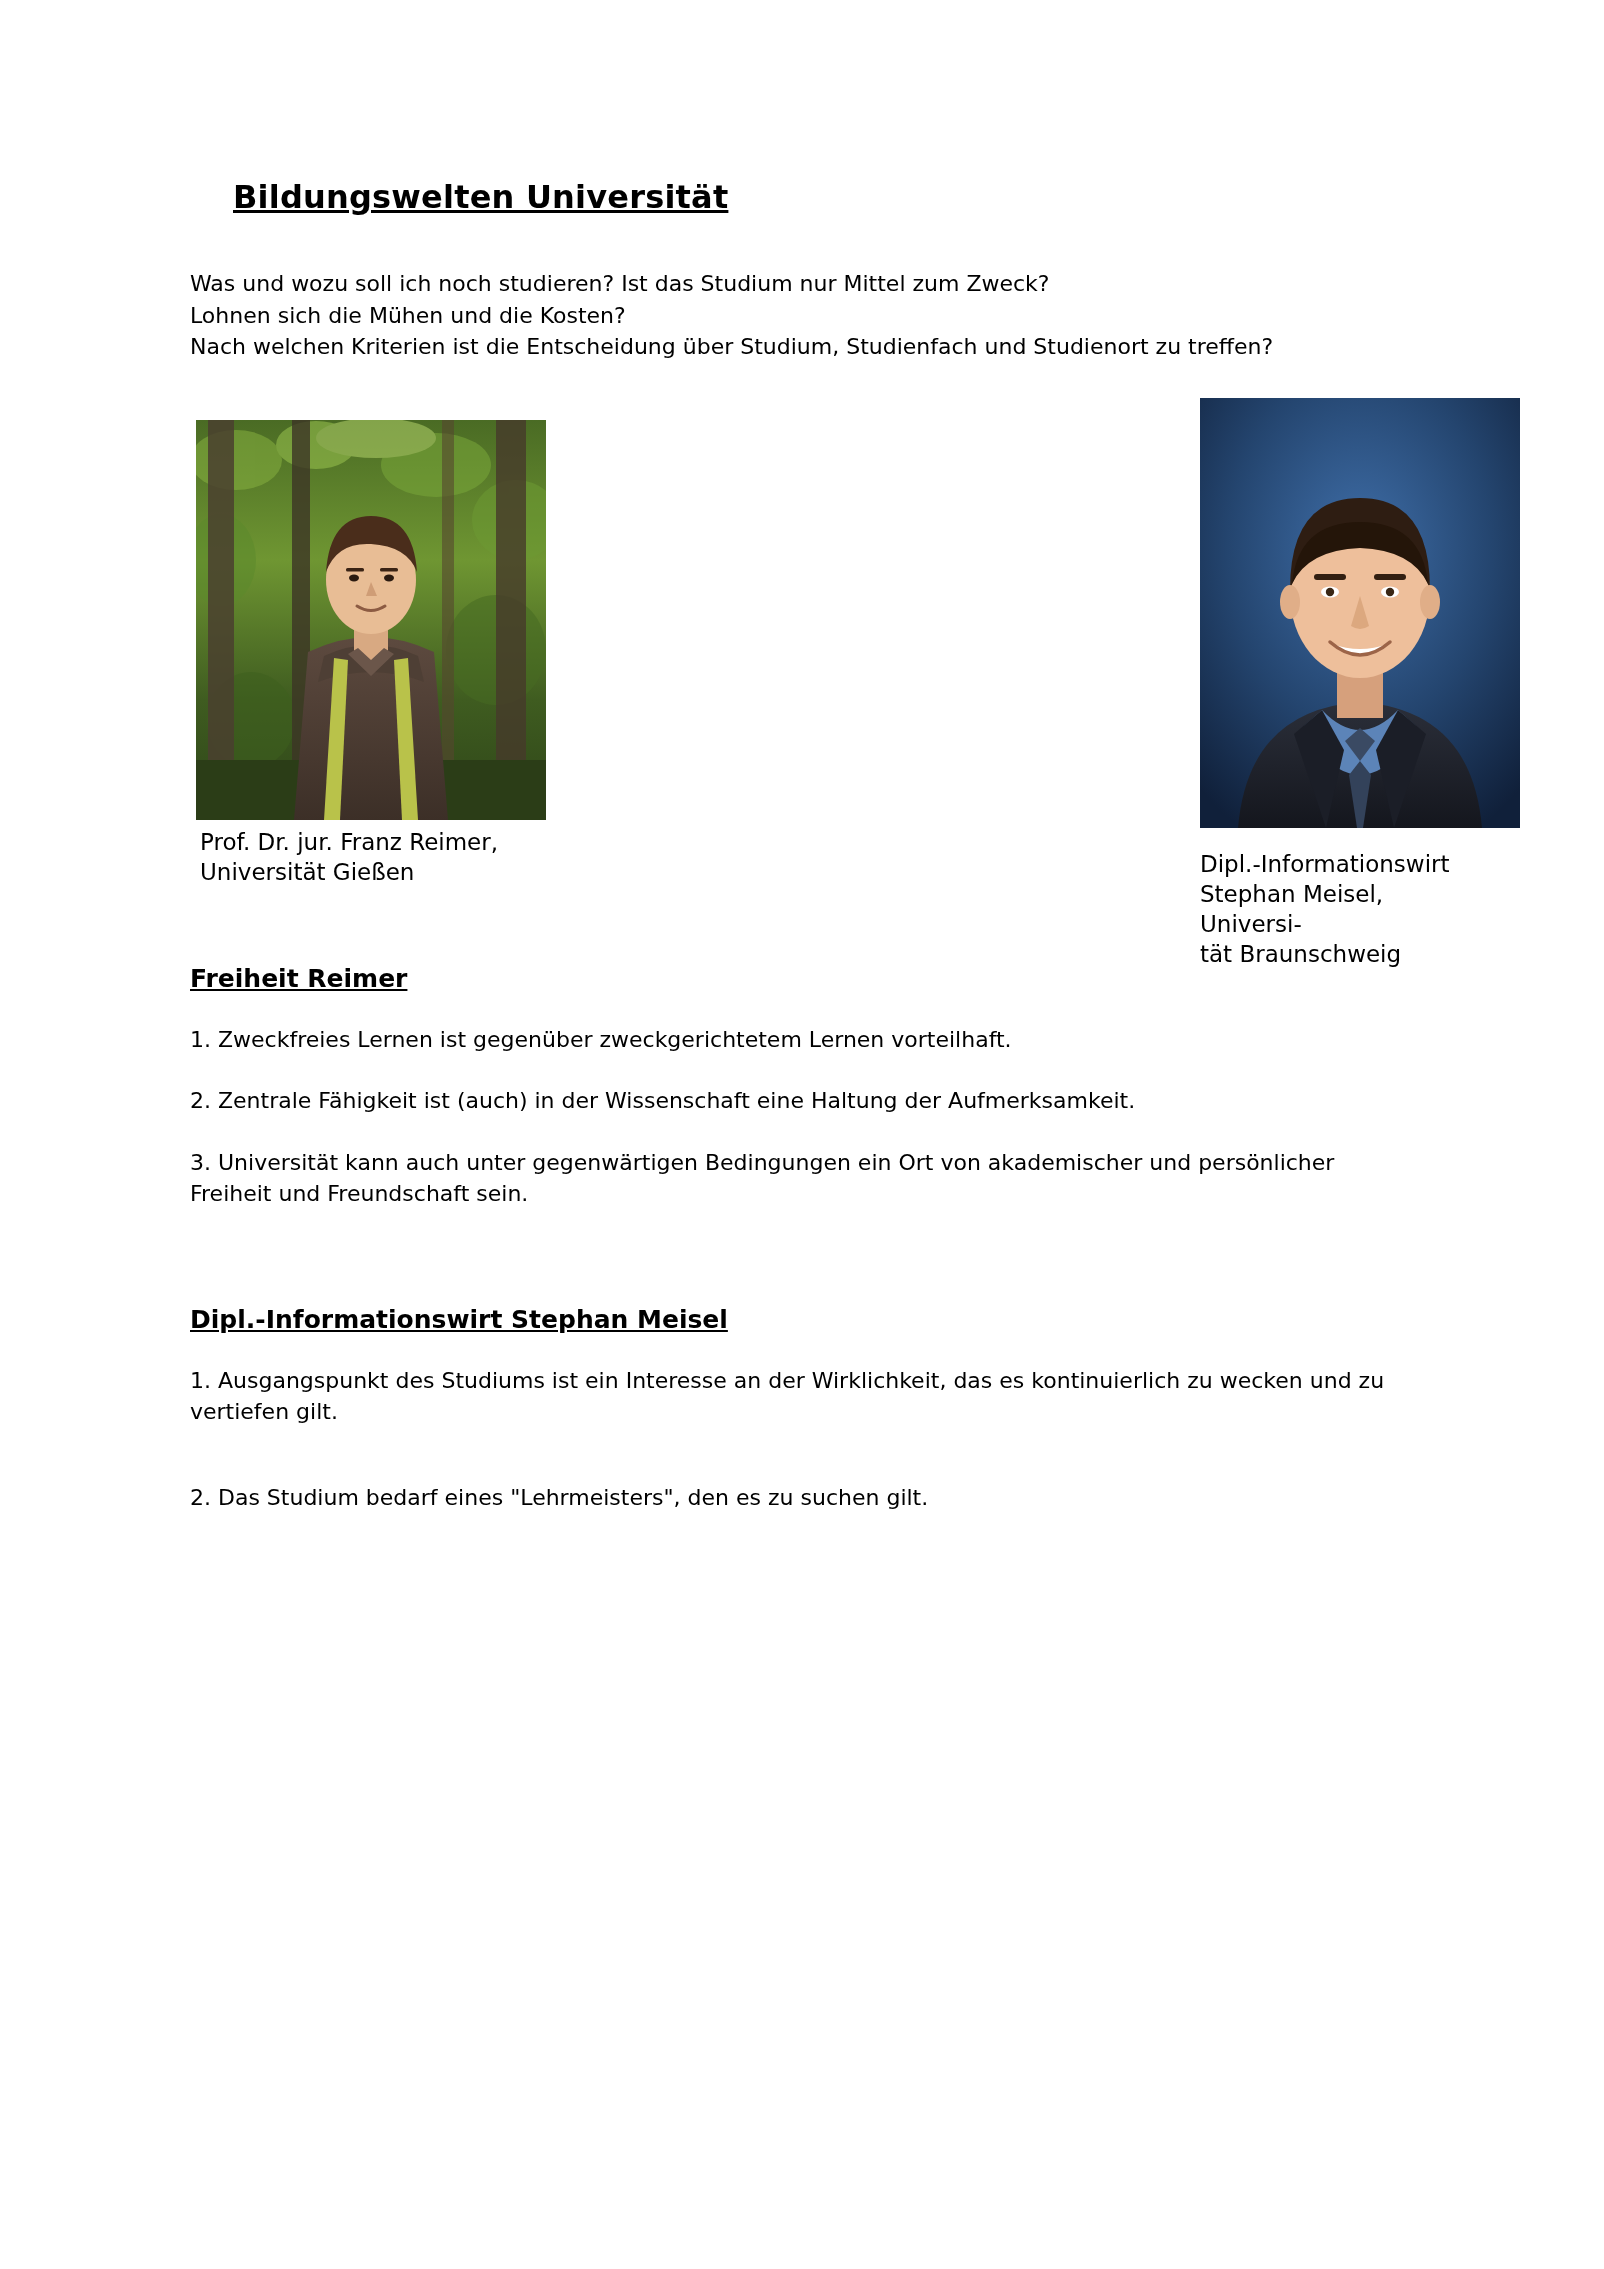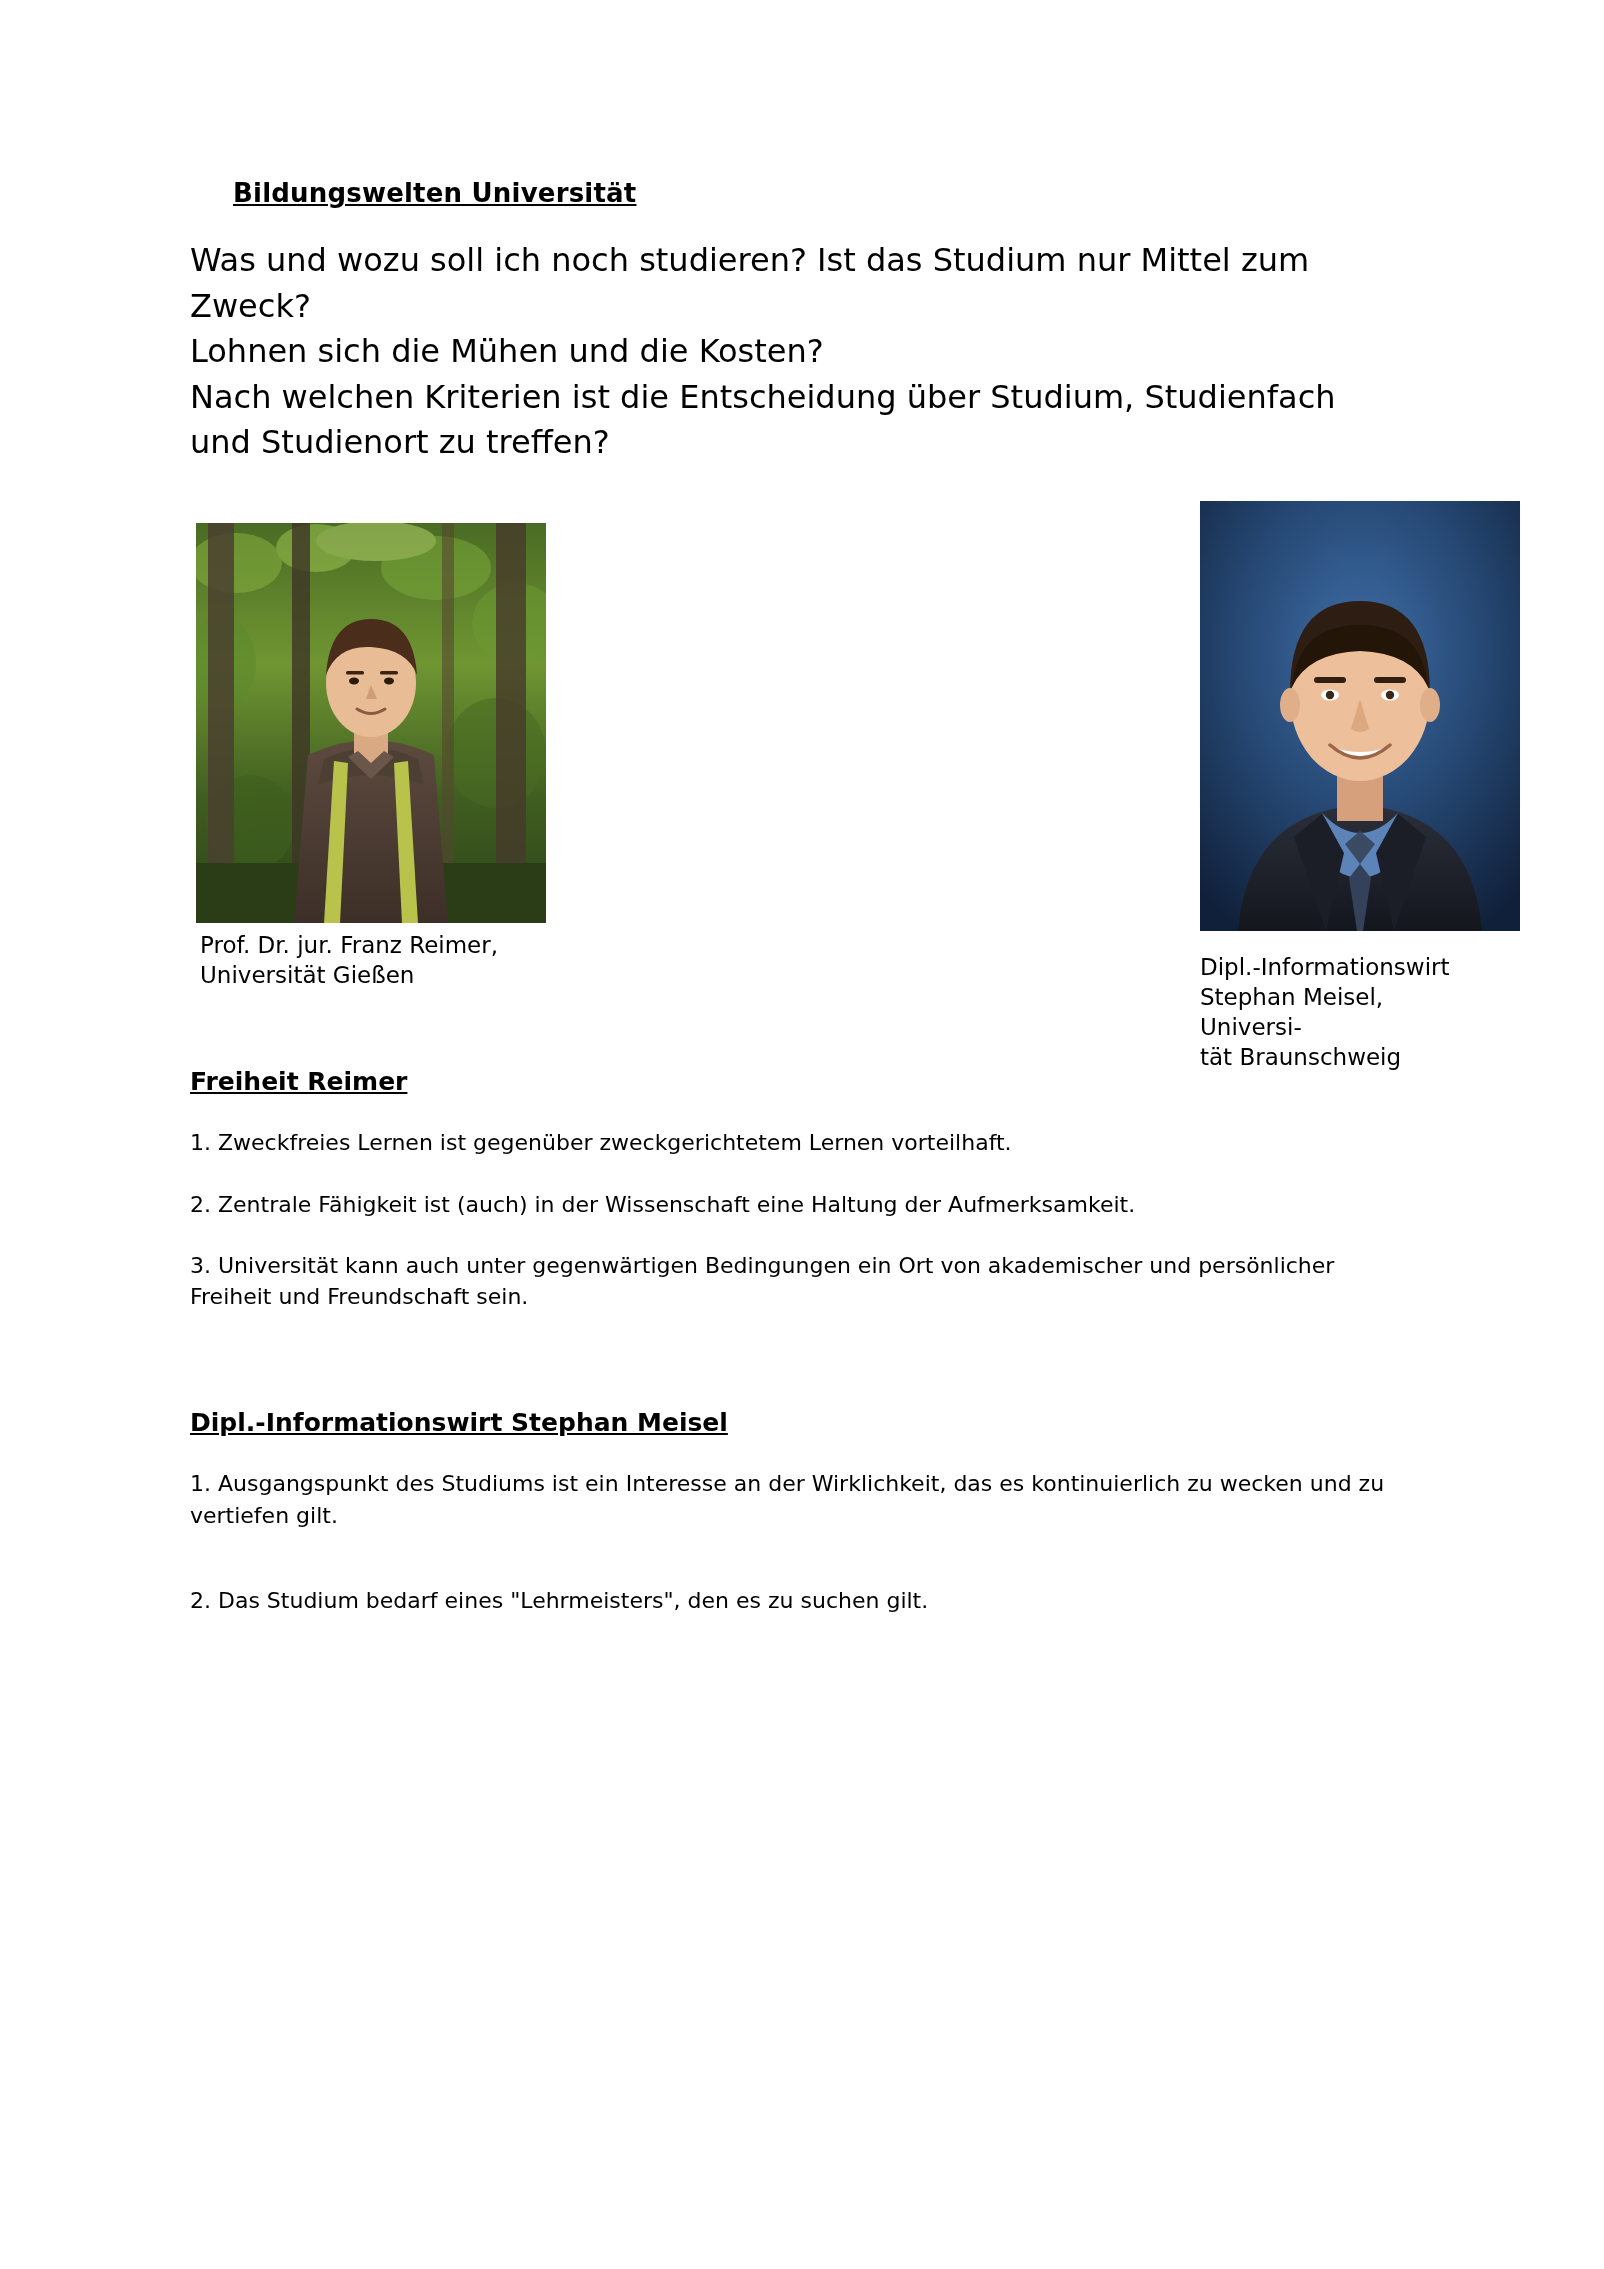--- a/index.html
+++ b/index.html
@@ -24,31 +24,31 @@
     padding: 0;
   }
   .content {
     position: absolute;
     left: 190px;
     top: 178px;
     width: 1230px;
   }
 
   h1.doc-title {
-    font-size: 26px;
+    font-size: 32px;
     font-weight: bold;
     text-decoration: underline;
     margin: 0 0 0 43px;
     letter-spacing: 0.2px;
     line-height: 1.2;
   }
 
   .intro {
-    margin-top: 29px;
-    font-size: 32px;
+    margin-top: 52px;
+    font-size: 22px;
     line-height: 1.42;
     max-width: 1180px;
   }
   .intro p {
     margin: 0;
   }
 
   .photos {
     position: relative;
     margin-top: 36px;

